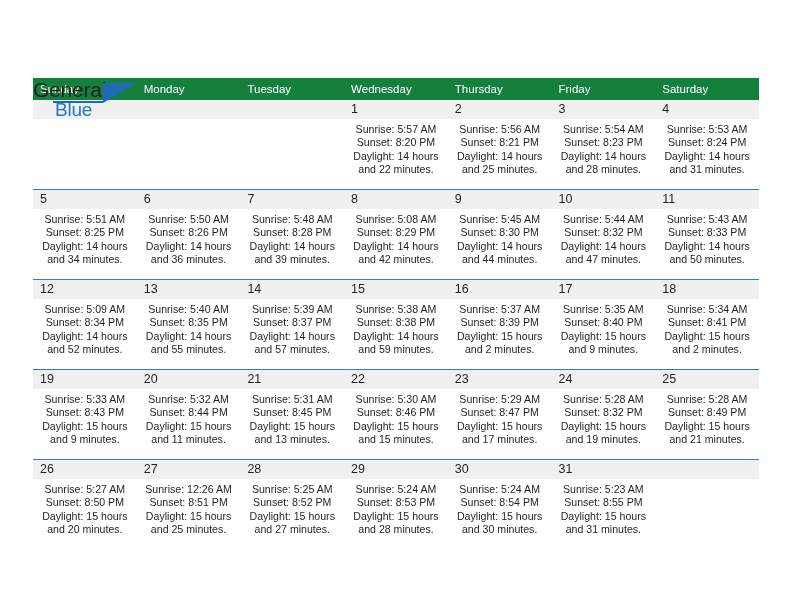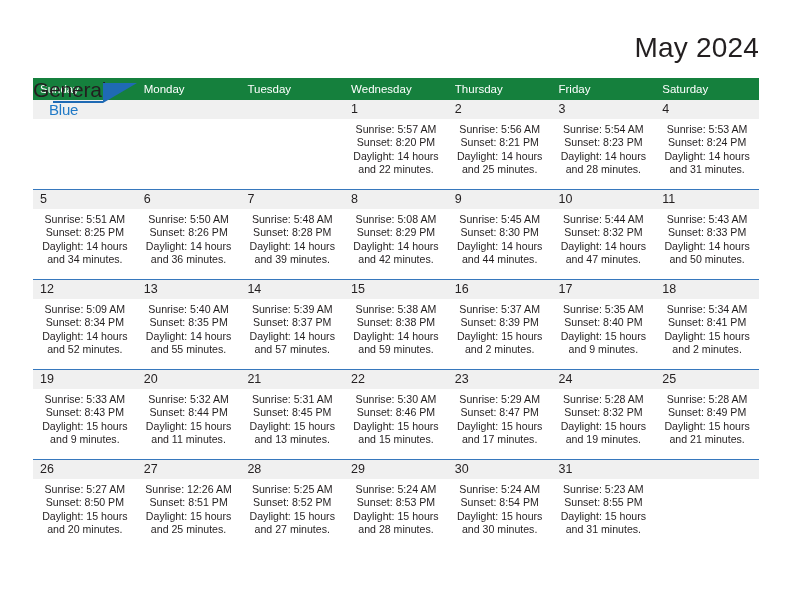--- a/index.html
+++ b/index.html
@@ -42,23 +42,23 @@
     position: absolute;
     left: 0;
     top: 0;
     font-size: 21px;
     letter-spacing: -0.2px;
     color: #231f20;
     line-height: 24px;
   }
   .brand-blue {
     position: absolute;
-    left: 16px;
+    left: 22px;
     top: 20px;
-    font-size: 15px;
+    font-size: 19px;
     letter-spacing: -0.2px;
     color: #2079c6;
     line-height: 24px;
   }
   .brand-triangle {
     position: absolute;
     left: 70px;
     top: 5px;
     width: 0;
     height: 0;
@@ -154,21 +154,20 @@
   <div class="top-bar">
 
     <div class="brand">
       <span class="brand-general">General</span>
       <span class="brand-triangle"></span>
       <span class="brand-underline"></span>
       <span class="brand-blue">Blue</span>
     </div>
 
     <div class="title-block">
-      <div class="cal-title">May 2024</div>
     </div>
 
   </div>
 
   <table class="calendar">
     <thead>
       <tr>
         <th>Sunday</th>
         <th>Monday</th>
         <th>Tuesday</th>

